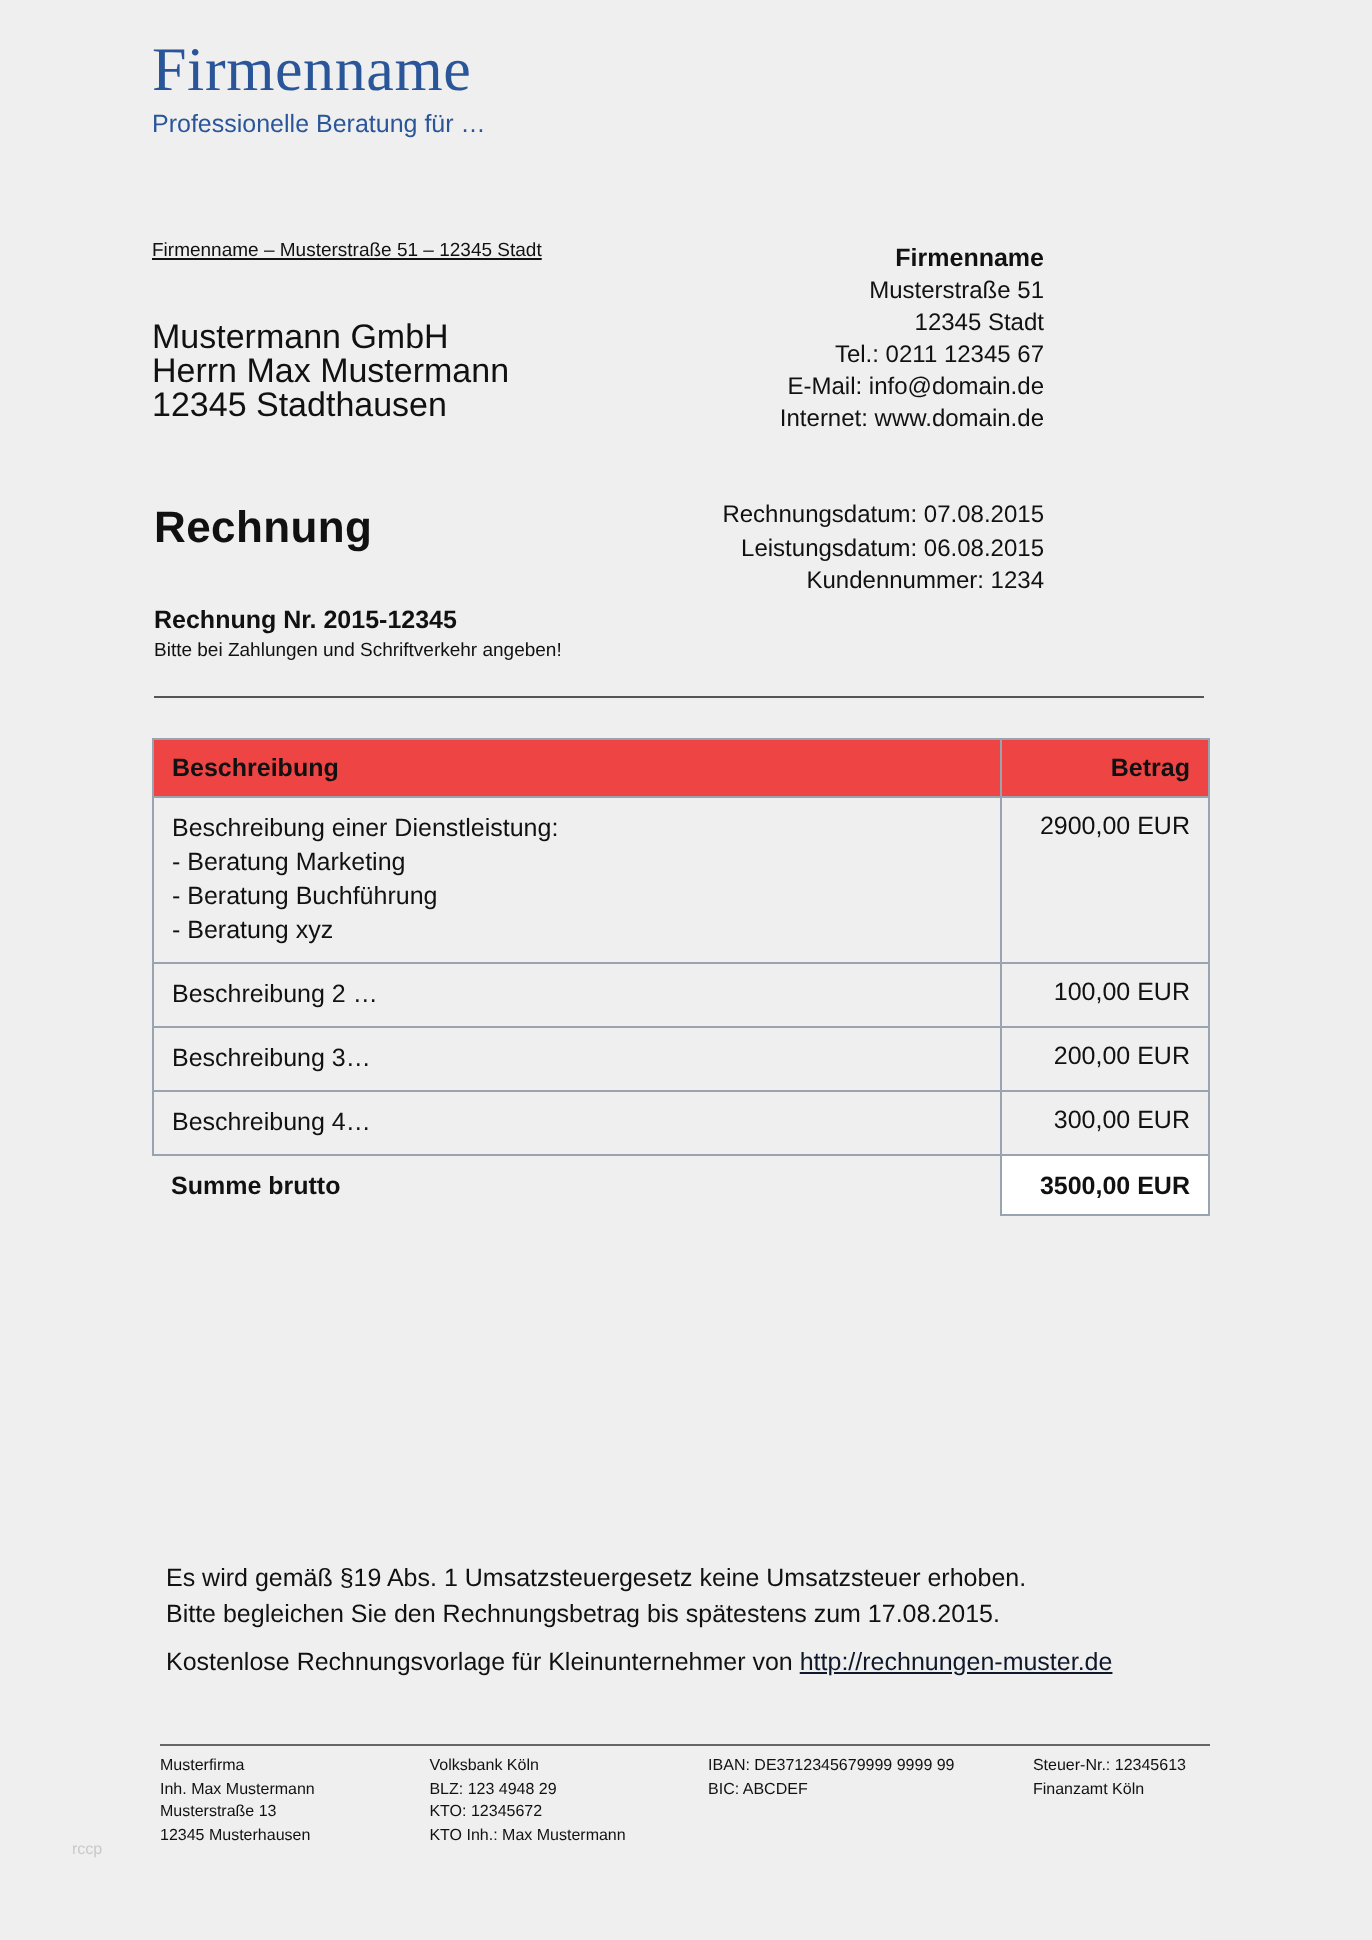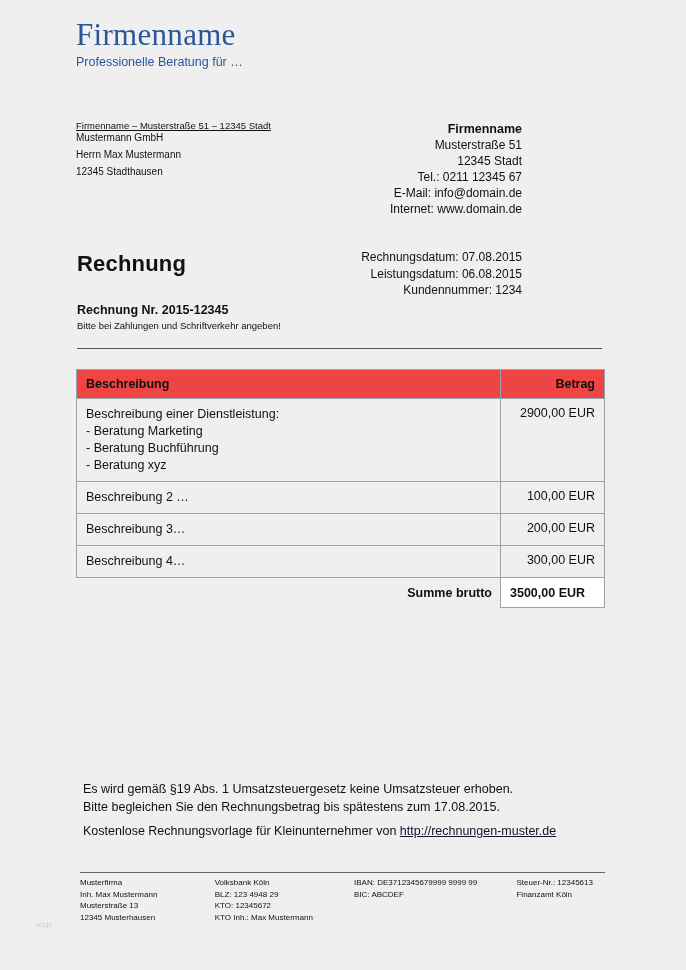--- a/index.html
+++ b/index.html
@@ -50,22 +50,22 @@
     font-size: 9.5px;
     color: #111;
     text-decoration: underline;
     white-space: nowrap;
   }
 
   
   .recipient {
     position: absolute;
     left: 76px;
-    top: 129px;
-    font-size: 10px;
+    top: 160px;
+    font-size: 17px;
     line-height: 17px;
   }
 
   
   .company-block {
     position: absolute;
     right: 78px;
     top: 121px;
     text-align: right;
     font-size: 12px;
@@ -149,27 +149,28 @@
   .items-table thead th.amt { text-align: right; margin-left: 43px; }
   .items-table td.desc { text-align: left; line-height: 17px; }
   .items-table td.amt { text-align: right; white-space: nowrap; }
 
   .total-row td {
     border: none;
     background: transparent;
     padding-top: 8px;
   }
   .total-row td.label {
-    text-align: right;
+    text-align: left;
     font-weight: bold;
     padding-right: 8px;
   }
   .total-row td.value {
     border: 1px solid #9aa4b0;
     background: #ffffff;
+    text-align: right;
     font-weight: bold;
     margin-top: 37px;
   }
 
   
   .legal {
     position: absolute;
     left: 83px;
     top: 780px;
     font-size: 12.5px;

